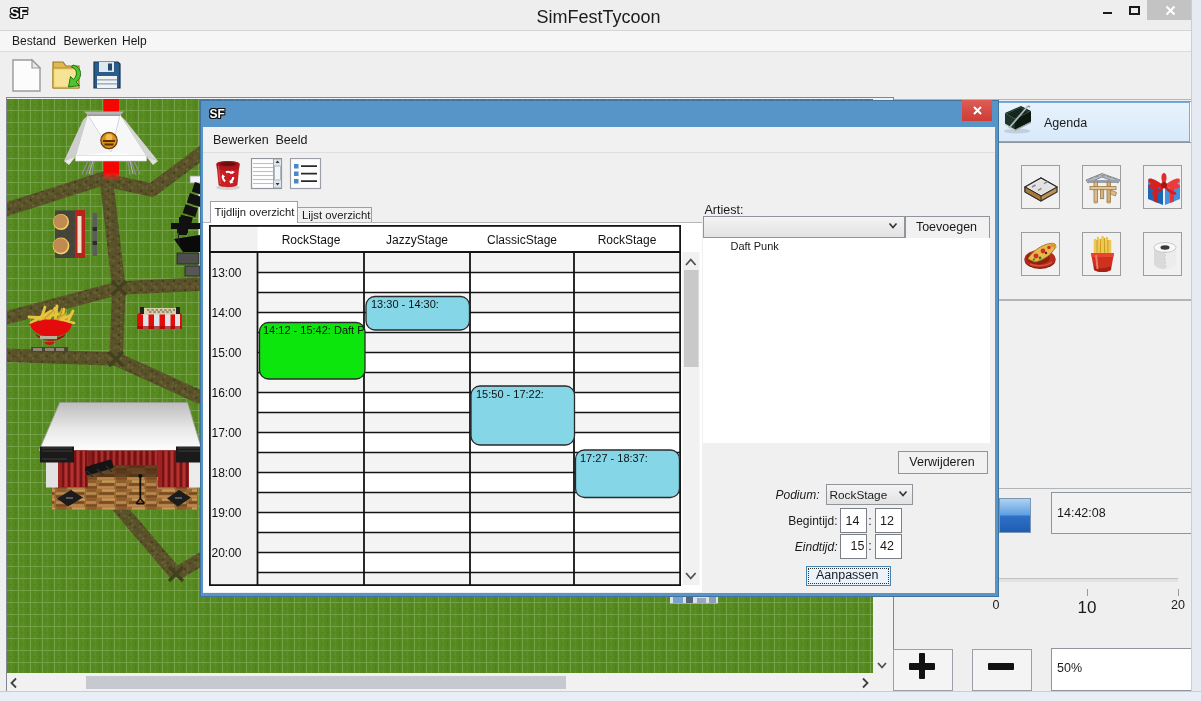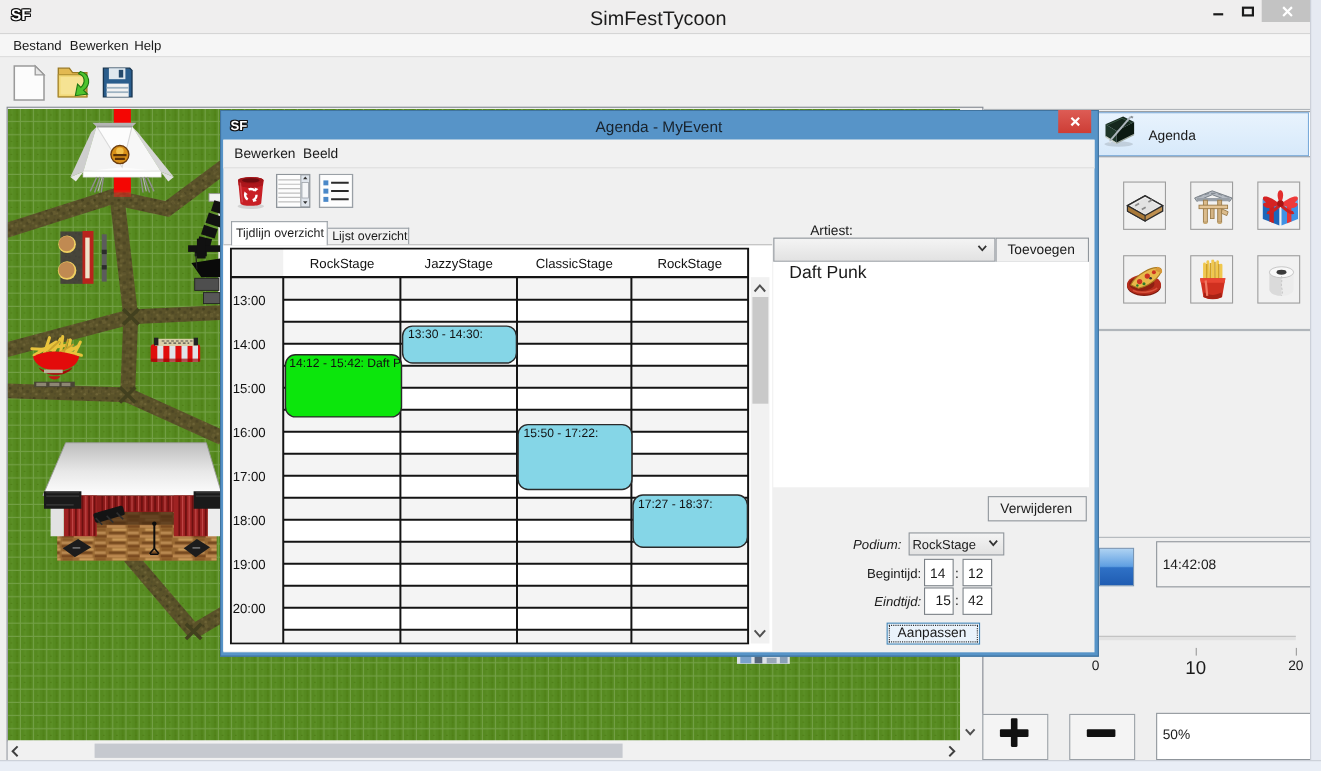--- a/index.html
+++ b/index.html
@@ -428,21 +428,20 @@
   <div class="abs" style="left:918.7px;top:653.2px;width:6.5px;height:26px;background:#111;border-radius:1px;"></div>
   <div class="abs" style="left:988px;top:663px;width:26px;height:6.5px;background:#111;border-radius:1px;"></div>
 </div>
 
 <div class="abs" style="left:1191px;top:0;width:10px;height:701px;background:#e6eaf2;border-left:1px solid #c9ced6;"></div>
 <div class="abs" style="left:0;top:691px;width:1201px;height:10px;background:#e9eef6;border-top:1px solid #c9ced6;"></div>
 
 <div id="dialog" class="abs" style="left:199.5px;top:100px;width:799px;height:497px;background:#5794c8;box-shadow:inset 0 0 0 1px #40739e;">
   <div class="abs" style="left:3.5px;top:27px;width:792px;height:466px;background:#f0f0f0;"></div>
 
-  <div class="txt" style="left:0;top:7px;width:799px;text-align:center;font-size:14px;color:#18222c;">Agenda - MyEvent</div>
   <div class="abs" style="left:10px;top:7px;width:16px;height:15px;">
     <span style="position:absolute;left:2px;top:4px;width:10px;height:7px;background:#8a6a3a;border-radius:2px;"></span>
     <span style="position:absolute;left:0;top:0;font-size:12px;font-weight:bold;color:#fff;
       text-shadow:-1px 0 #111,1px 0 #111,0 -1px #111,0 1px #111,-1px -1px #111,1px 1px #111,1px -1px #111,-1px 1px #111;">SF</span>
   </div>
   <div class="abs" style="left:762px;top:0;width:30.5px;height:20.5px;background:#d9494f;background:linear-gradient(#dd5c55,#cd3d35);"></div>
   <svg class="abs" style="left:771px;top:4px;" width="13" height="13" viewBox="0 0 13 13">
       <path d="M3 3 L10 10 M10 3 L3 10" stroke="#fff" stroke-width="2" fill="none"></path>
     </svg>
 
@@ -552,29 +551,29 @@
       <text x="267" y="172.5">15:50 - 17:22:</text>
       <text x="371" y="236.5">17:27 - 18:37:</text>
     </g>
 
     <rect x="473.5" y="27" width="17" height="333" fill="#f1f1f1"></rect>
     <rect x="475" y="45" width="14.5" height="97" fill="#c9c9c9"></rect>
     <path d="M477 40 L481.8 34.5 L486.6 40" stroke="#505050" stroke-width="1.8" fill="none"></path>
     <path d="M477 348 L481.8 353.5 L486.6 348" stroke="#505050" stroke-width="1.8" fill="none"></path>
   </svg>
 
-  <div class="txt" style="left:505px;top:102.5px;font-size:12.5px;color:#1a1a1a;margin-left:32px;">Artiest:</div>
+  <div class="txt" style="left:505px;top:102.5px;font-size:12.5px;color:#1a1a1a;">Artiest:</div>
   <div class="abs" style="left:503.5px;top:116px;width:200px;height:19.5px;border:1px solid #8f959b;background:linear-gradient(#f4f4f4,#e2e2e2);"></div>
   <svg class="abs" style="left:688px;top:122px;" width="10" height="8" viewBox="0 0 10 8">
       <path d="M1.5 1.5 L5 5.5 L8.5 1.5" stroke="#333" stroke-width="1.6" fill="none"></path>
     </svg>
   <div class="abs" style="left:705.5px;top:116px;width:83px;height:20.5px;border:1px solid #8f959b;background:#f1f1f1;"></div>
   <div class="txt" style="left:705.5px;top:120px;width:83px;text-align:center;font-size:12.5px;color:#1a1a1a;">Toevoegen</div>
   <div class="abs" style="left:503.5px;top:137.5px;width:286.5px;height:205.5px;background:#fff;"></div>
-  <div class="txt" style="left:518px;top:140px;font-size:16px;color:#1a1a1a;">Daft Punk</div>
+  <div class="txt" style="left:531px;top:140px;font-size:11px;color:#1a1a1a;">Daft Punk</div>
   <div class="abs" style="left:698.5px;top:350.5px;width:88px;height:21px;border:1px solid #8f959b;background:#f1f1f1;"></div>
   <div class="txt" style="left:698.5px;top:355px;width:88px;text-align:center;font-size:12.5px;color:#1a1a1a;">Verwijderen</div>
   <div class="txt" style="left:570px;top:387.5px;width:50px;text-align:right;font-size:12px;color:#1a1a1a;font-style:italic;">Podium:</div>
   <div class="abs" style="left:626px;top:383.5px;width:85.5px;height:19px;border:1px solid #8f959b;background:linear-gradient(#f4f4f4,#e2e2e2);"></div>
   <div class="txt" style="left:630px;top:387.5px;font-size:11.8px;color:#1a1a1a;">RockStage</div>
   <svg class="abs" style="left:698px;top:390px;" width="10" height="8" viewBox="0 0 10 8">
       <path d="M1.5 1.5 L5 5.5 L8.5 1.5" stroke="#333" stroke-width="1.6" fill="none"></path>
     </svg>
   <div class="txt" style="left:584px;top:414px;width:54px;text-align:right;font-size:12px;color:#1a1a1a;">Begintijd:</div>
   <div class="abs" style="left:640.5px;top:408px;width:25px;height:23px;border:1px solid #7a8086;background:#fff;"></div>

